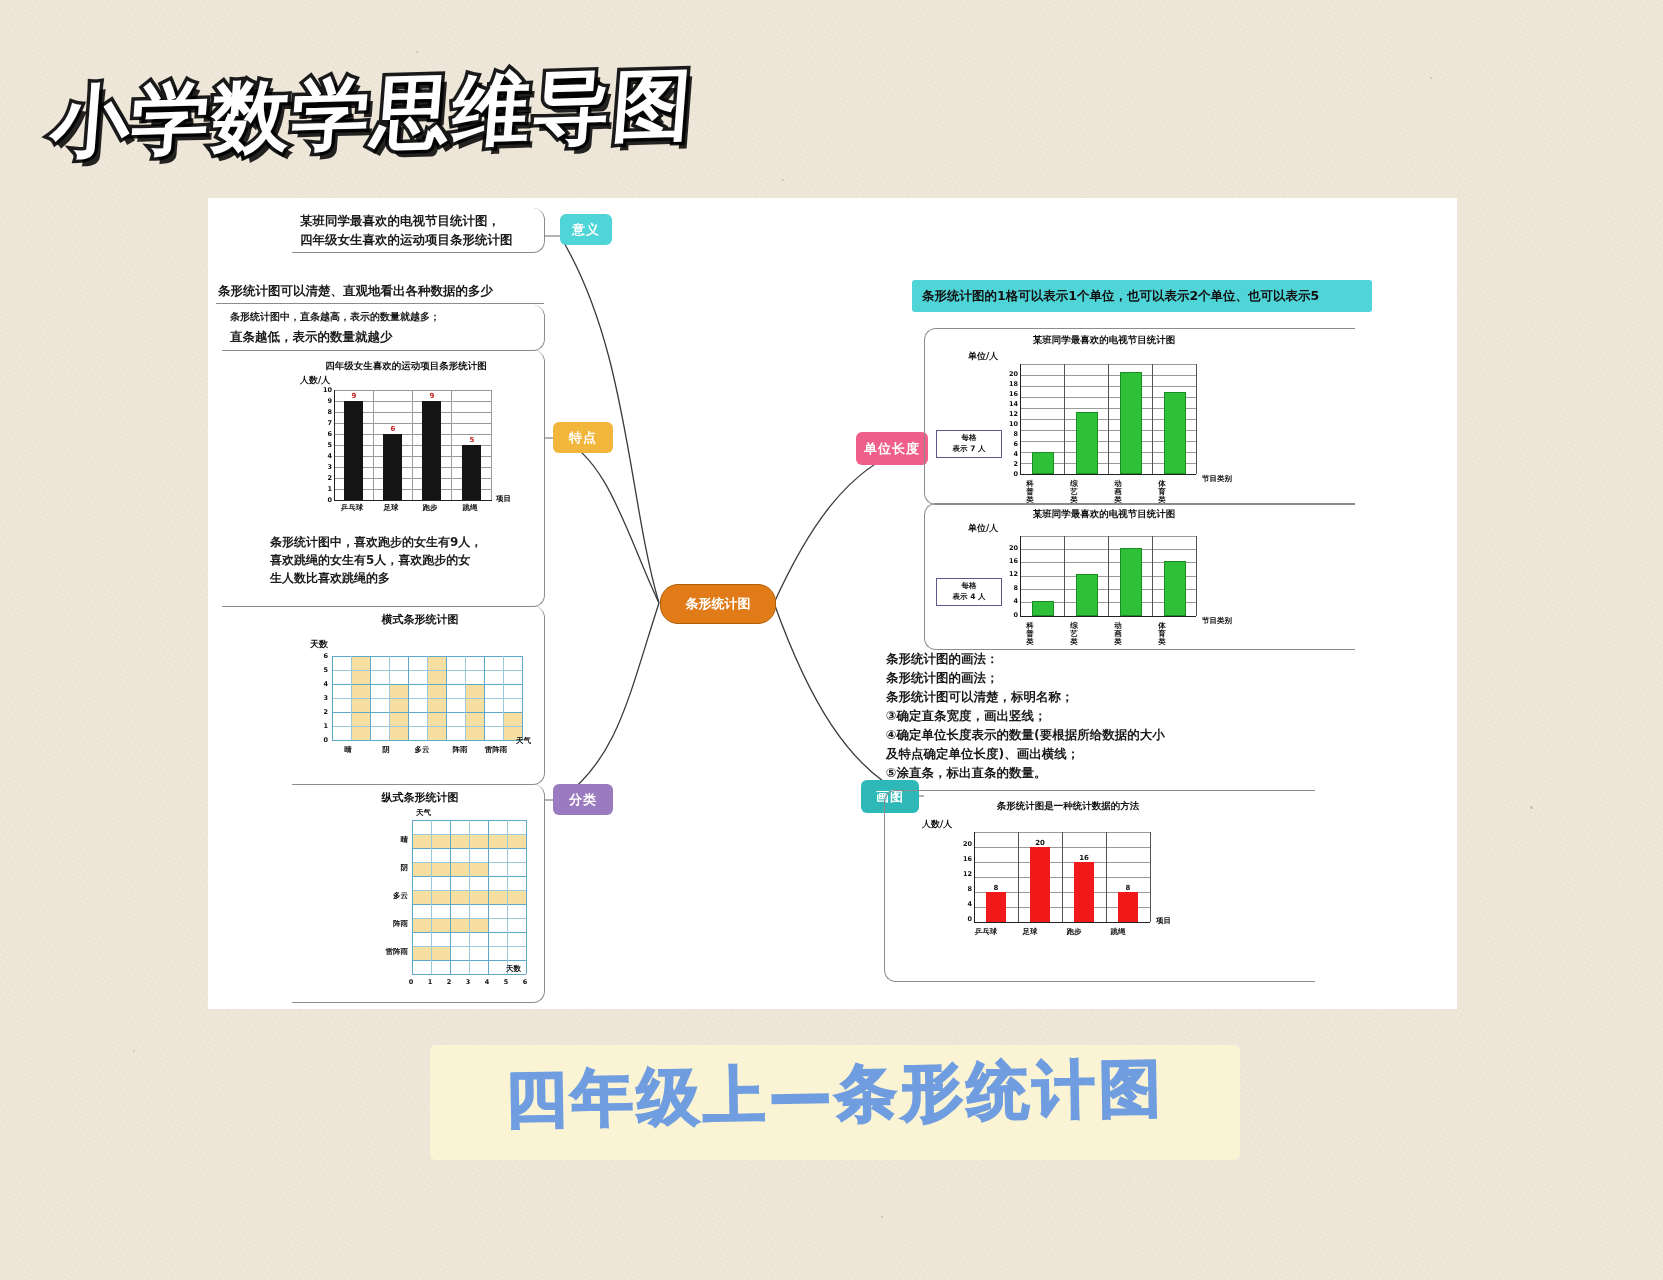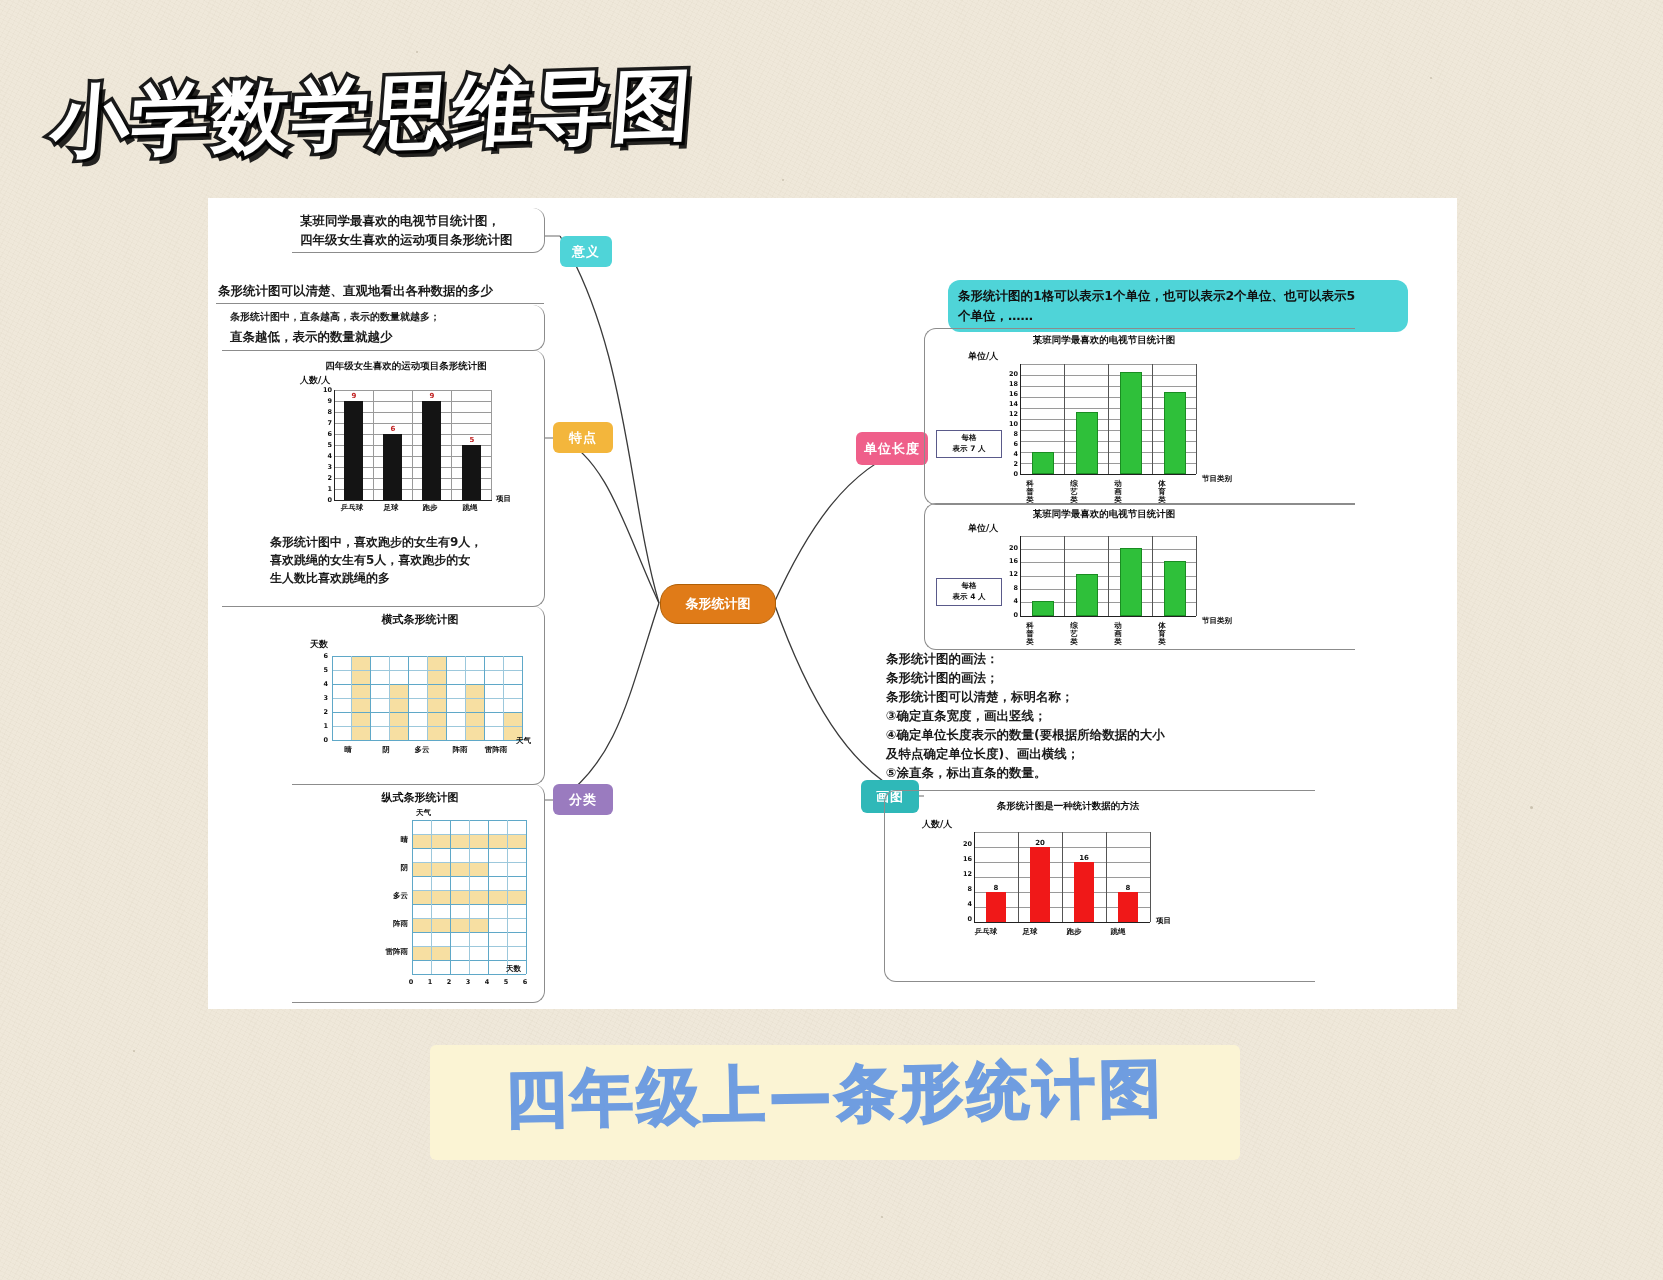--- a/index.html
+++ b/index.html
@@ -163,21 +163,21 @@
       <path d="M700,250 L716,250"></path>
 
       <path d="M700,598 L716,598"></path>
     </g>
   </svg>
 
   <div class="center-node" style="left:452px;top:386px;width:114px;height:38px;">
     <span>条形统计图</span>
   </div>
 
-  <div class="node" style="left:352px;top:38px;width:52px;height:31px;background:#4fd4d8;">
+  <div class="node" style="left:352px;top:16px;width:52px;height:31px;background:#4fd4d8;">
     <span>意义</span>
   </div>
 
   <div class="node" style="left:345px;top:224px;width:60px;height:31px;background:#f3b63c;">
     <span>特点</span>
   </div>
 
   <div class="node" style="left:345px;top:586px;width:60px;height:31px;background:#9a7bbf;">
     <span>分类</span>
   </div>
@@ -354,23 +354,22 @@
     <div class="tick" style="left:104px;top:190px;width:14px;text-align:center;">0</div>
     <div class="tick" style="left:123px;top:190px;width:14px;text-align:center;">1</div>
     <div class="tick" style="left:142px;top:190px;width:14px;text-align:center;">2</div>
     <div class="tick" style="left:161px;top:190px;width:14px;text-align:center;">3</div>
     <div class="tick" style="left:180px;top:190px;width:14px;text-align:center;">4</div>
     <div class="tick" style="left:199px;top:190px;width:14px;text-align:center;">5</div>
     <div class="tick" style="left:218px;top:190px;width:14px;text-align:center;">6</div>
     <div class="axlbl" style="left:206px;top:176px;font-size:7.5px;">天数</div>
   </div>
 
-  <div class="teal-note" style="left:740px;top:82px;width:440px;border-radius:12px;">
+  <div class="teal-note" style="left:704px;top:82px;width:440px;">
     <div>条形统计图的1格可以表示1个单位，也可以表示2个单位、也可以表示5</div>
-    <div>个单位，……</div>
   </div>
 
   <div style="position:absolute;left:716px;top:130px;width:430px;height:175px;border:1.4px solid #8c8c8c;border-right:none;border-radius:12px 0 0 12px;border-top:1.4px solid #8c8c8c;border-bottom:1.4px solid #8c8c8c;"></div>
 
   <div class="chartbox" style="left:746px;top:136px;width:320px;height:165px;">
     <div class="ct" style="left:20px;top:0;width:260px;">某班同学最喜欢的电视节目统计图</div>
     <div class="axlbl" style="left:14px;top:16px;">单位/人</div>
 
     <div style="position:absolute;left:66px;top:30px;width:176px;height:110px;">
       <div class="gridline" style="left:0;top:0;width:176px;"></div>

